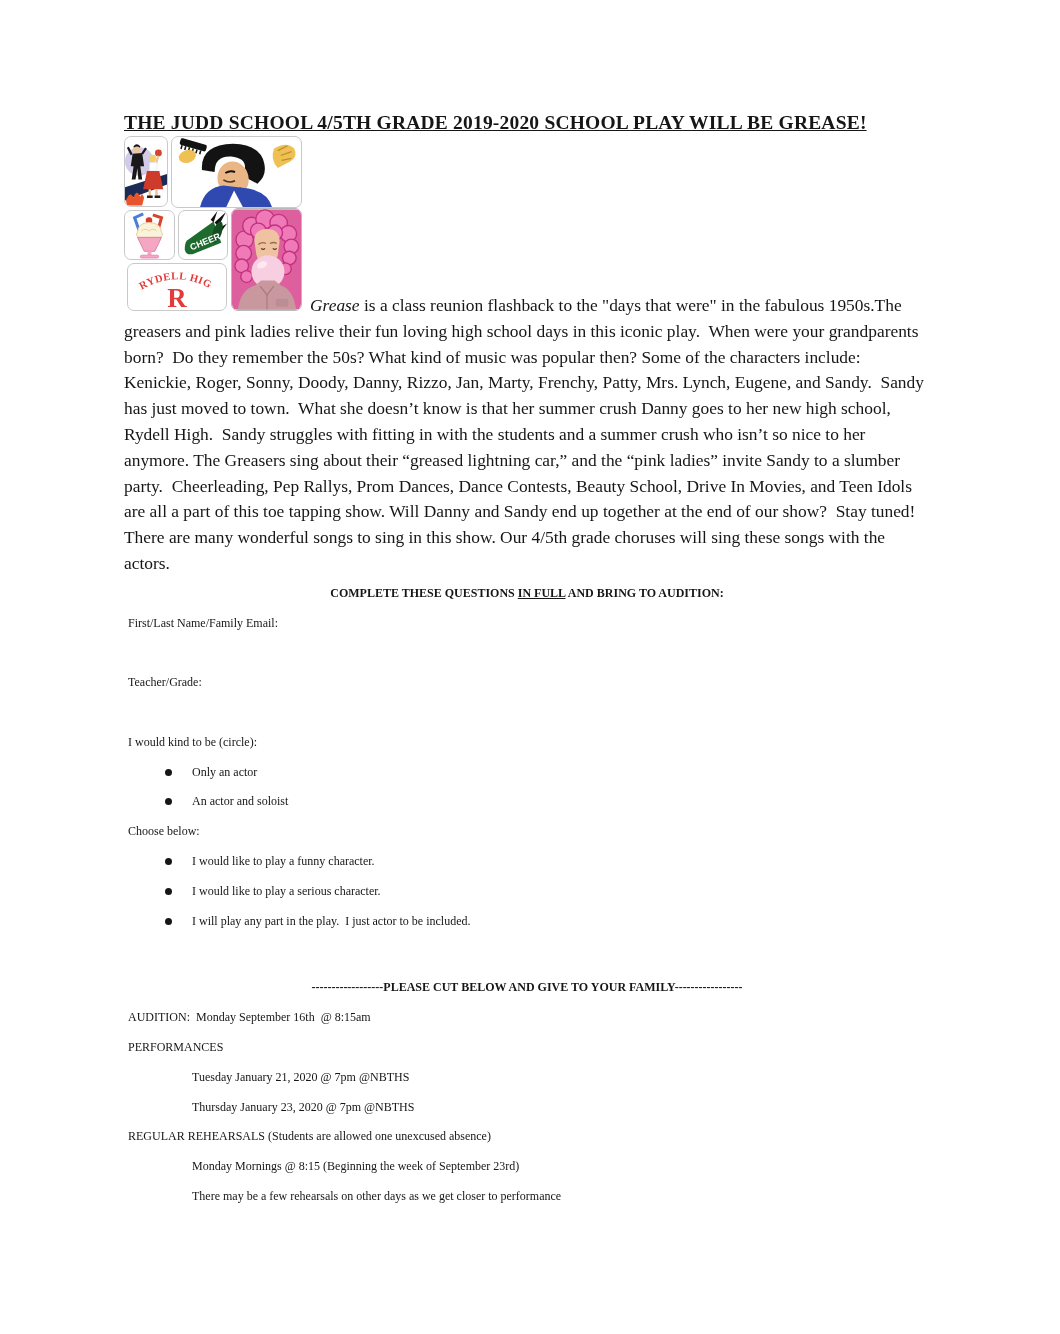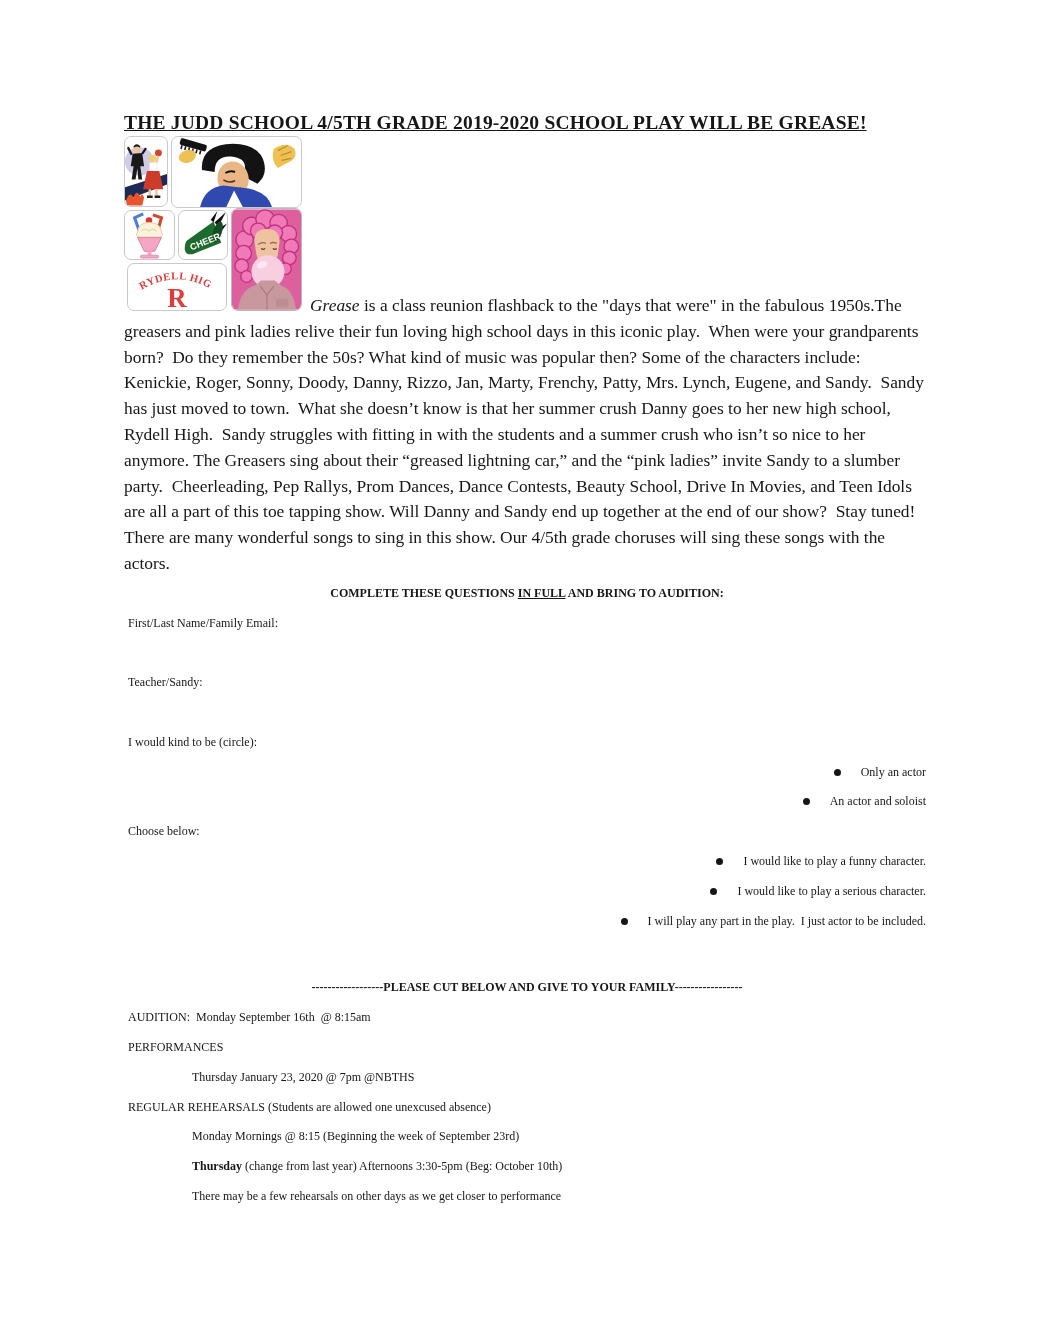--- a/index.html
+++ b/index.html
@@ -19,21 +19,21 @@
   .t2{left:47px;top:0;width:131px;height:72px;}
   .t3{left:0;top:74px;width:51px;height:50px;}
   .t4{left:54px;top:74px;width:50px;height:50px;}
   .t5{left:107px;top:72px;width:71px;height:103px;border-color:#b9b9b9;}
   .t6{left:3px;top:127px;width:100px;height:48px;}
   .center{text-align:center;}
   .bold{font-weight:bold;}
   .uline{text-decoration:underline;}
   .gap{height:25.8px;}
   .gap-sm{height:33px;}
-  .bullet-row{display:flex;align-items:flex-start;padding-left:37px;justify-content:flex-end;}
+  .bullet-row{display:flex;align-items:flex-start;padding-left:37px;}
   .dot{flex:0 0 auto;width:7px;height:7px;border-radius:50%;background:#161616;
        margin-top:9px;margin-right:20px;}
   .indent{padding-left:64px;}
 </style>
 </head>
 <body>
 
 <div class="page">
   <div class="doc">
 
@@ -129,21 +129,21 @@
               </defs>
               <text font-size="11" font-weight="bold" fill="#e23b3b" letter-spacing="0.6" font-family="'Liberation Serif',serif"><textPath href="#arc6">RYDELL HIGH</textPath></text>
               <text x="50" y="45" text-anchor="middle" font-size="28" font-weight="bold" fill="#e23b3b" font-family="'Liberation Serif',serif">R</text>
             </svg>
           </span></span><i>Grease</i><span class="pw"> is a class reunion flashback to the "days that were" in the fabulous 1950s.The greasers and pink ladies relive their fun loving high school days in this iconic play.  When were your grandparents born?  Do they remember the 50s? What kind of music was popular then? Some of the characters include: Kenickie, Roger, Sonny, Doody, Danny, Rizzo, Jan, Marty, Frenchy, Patty, Mrs. Lynch, Eugene, and Sandy.  Sandy has just moved to town.  What she doesn’t know is that her summer crush Danny goes to her new high school, Rydell High.  Sandy struggles with fitting in with the students and a summer crush who isn’t so nice to her anymore. The Greasers sing about their “greased lightning car,” and the “pink ladies” invite Sandy to a slumber party.  Cheerleading, Pep Rallys, Prom Dances, Dance Contests, Beauty School, Drive In Movies, and Teen Idols are all a part of this toe tapping show. Will Danny and Sandy end up together at the end of our show?  Stay tuned! There are many wonderful songs to sing in this show. Our 4/5th grade choruses will sing these songs with the actors.</span></p>
 
     <p class="line center bold"><span class="pw">COMPLETE THESE QUESTIONS </span><span class="uline pw">IN FULL</span><span class="pw"> AND BRING TO AUDITION:</span></p>
 
     <p class="line pw">First/Last Name/Family Email:</p>
     <div class="gap"></div>
-    <p class="line pw">Teacher/Sandy:</p>
+    <p class="line pw">Teacher/Grade:</p>
     <div class="gap"></div>
     <p class="line pw">I would kind to be (circle):</p>
 
     <div class="line bullet-row">
         <span class="dot"></span>
         <span class="pw">Only an actor</span>
       </div>
     <div class="line bullet-row">
         <span class="dot"></span>
         <span class="pw">An actor and soloist</span>
@@ -162,20 +162,20 @@
     <div class="line bullet-row">
         <span class="dot"></span>
         <span class="pw">I will play any part in the play.  I just actor to be included.</span>
       </div>
 
     <div class="gap-sm"></div>
 
     <p class="line center bold pw">------------------PLEASE CUT BELOW AND GIVE TO YOUR FAMILY-----------------</p>
     <p class="line pw">AUDITION:  Monday September 16th  @ 8:15am</p>
     <p class="line pw">PERFORMANCES</p>
+    <p class="line indent pw">Tuesday January 21, 2020 @ 7pm @NBTHS</p>
     <p class="line indent pw">Thursday January 23, 2020 @ 7pm @NBTHS</p>
     <p class="line pw">REGULAR REHEARSALS (Students are allowed one unexcused absence)</p>
     <p class="line indent pw">Monday Mornings @ 8:15 (Beginning the week of September 23rd)</p>
-    <p class="line indent"><span class="bold pw">Thursday</span><span class="pw"> (change from last year) Afternoons 3:30-5pm (Beg: October 10th)</span></p>
     <p class="line indent pw">There may be a few rehearsals on other days as we get closer to performance</p>
 
   </div>
 </div>
 
 </body></html>

